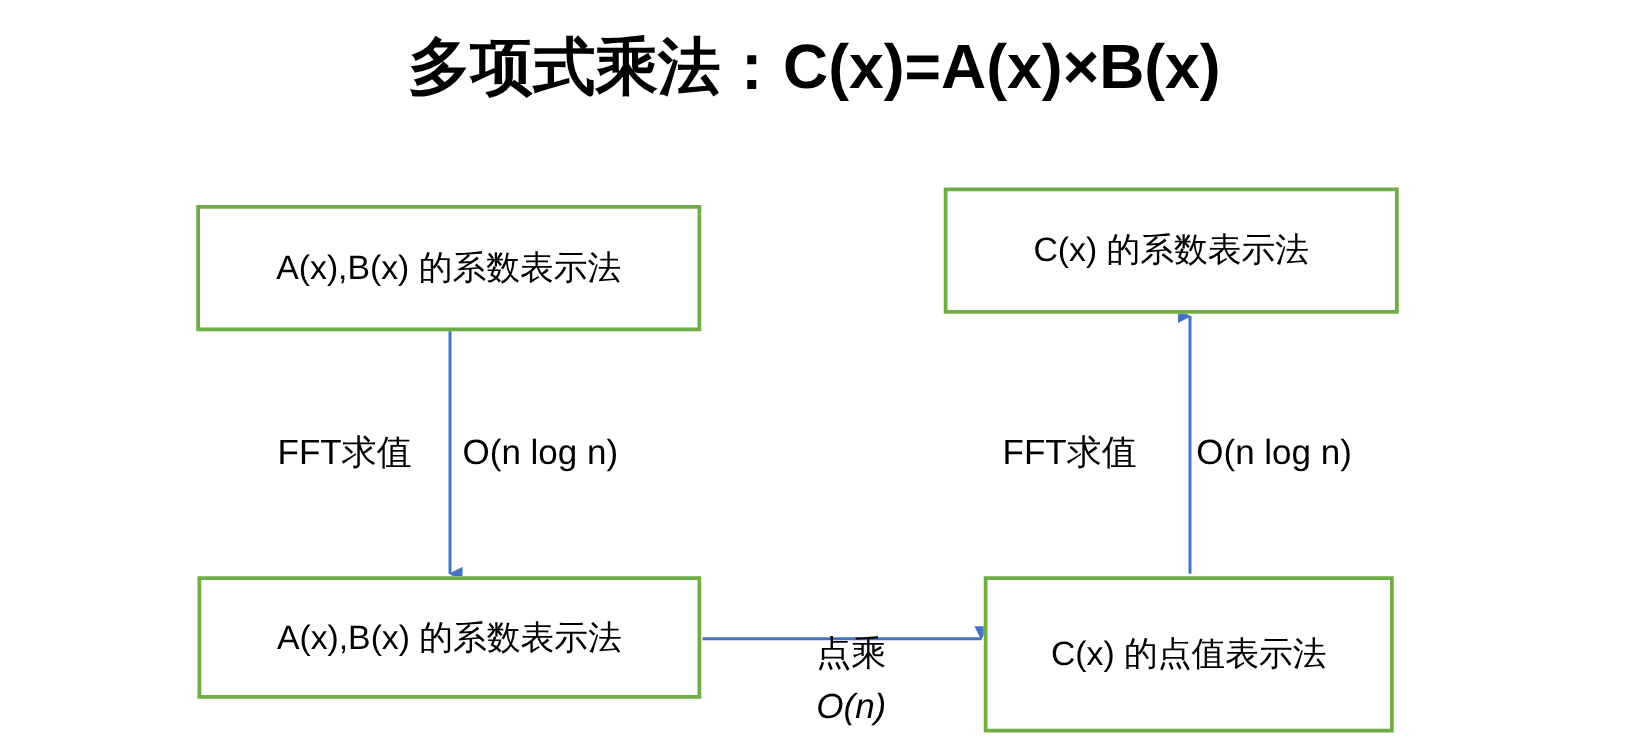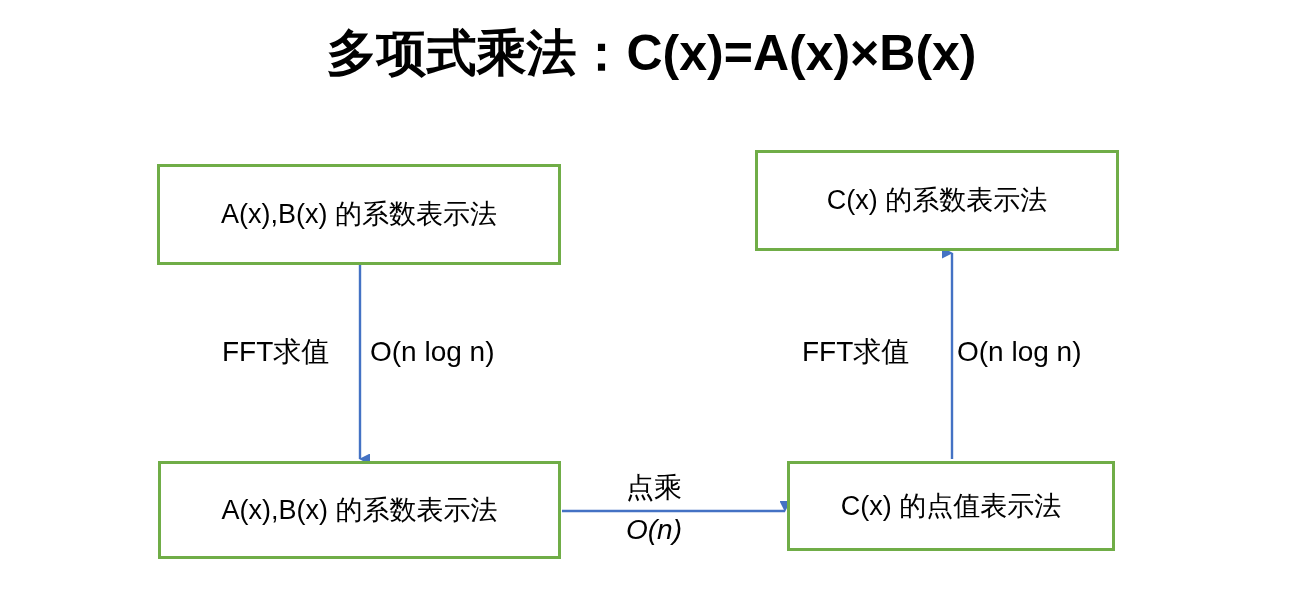--- a/index.html
+++ b/index.html
@@ -43,39 +43,40 @@
     color: #000000;
     font-size: 27px;
     font-weight: normal;
     line-height: 1.2;
     white-space: nowrap;
   }
 
   #box-coeff-ab { left: 157px; top: 164px;  width: 404px; height: 101px; text-align: right; }
   #box-coeff-c  { left: 731px; top: 150px;  width: 364px; height: 101px; margin-left: 24px; }
   #box-point-ab { left: 158px; top: 461px;  width: 403px; height: 98px;  }
-  #box-point-c  { left: 787px; top: 461px;  width: 328px; height: 90px;  }
+  #box-point-c  { left: 787px; top: 461px;  width: 328px; height: 125px;  }
 
   
   #connectors {
     position: absolute;
     left: 0;
     top: 0;
     width: 1303px;
     height: 591px;
     pointer-events: none;
   }
 
   
   .edge-label {
     position: absolute;
     color: #000000;
     font-size: 28px;
     white-space: nowrap;
     line-height: 1.15;
+    margin-top: 10px;
   }
   .edge-label .lbl-name  { display: inline-block; }
   .edge-label .lbl-cost  { display: inline-block; }
 
   #label-fft {
     left: 222px;
     top: 336px;
     width: 300px;
   }
   #label-fft .lbl-name { width: 122px; }
@@ -84,22 +85,23 @@
   #label-idft {
     left: 802px;
     top: 336px;
     width: 320px;
   }
   #label-idft .lbl-name { width: 133px; }
   #label-idft .lbl-cost { margin-left: 22px; }
 
   #label-pointwise {
     left: 626px;
-    top: 472px;
+    top: 497px;
     width: 110px;
+    text-align: center;
   }
   #label-pointwise .lbl-name { display: block; }
   #label-pointwise .lbl-cost { display: block; margin-top: 10px; font-style: italic; }
 </style>
 </head>
 <body>
 
 <div id="canvas">
 
   <div id="diagram-title">多项式乘法：C(x)=A(x)×B(x)</div>

